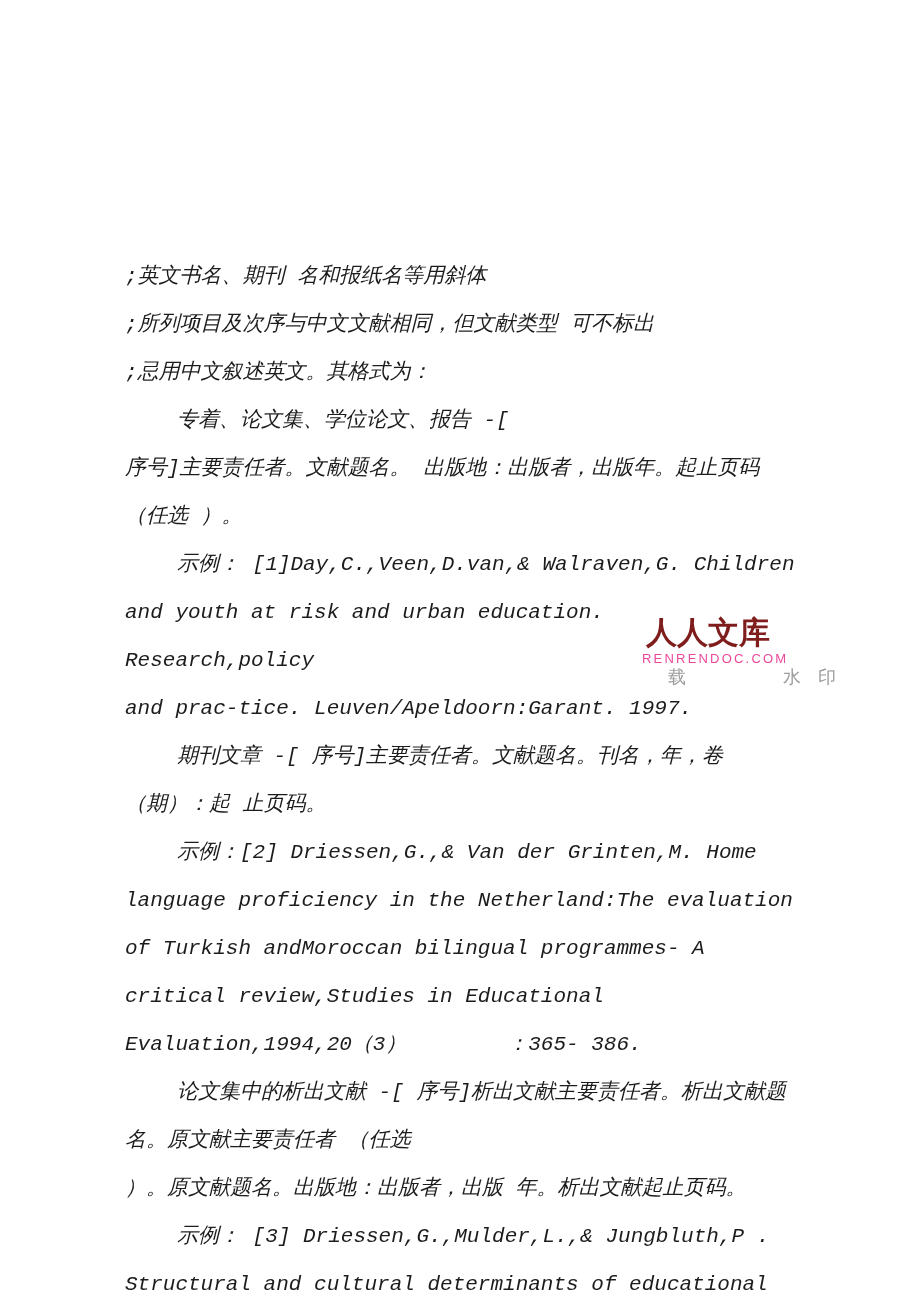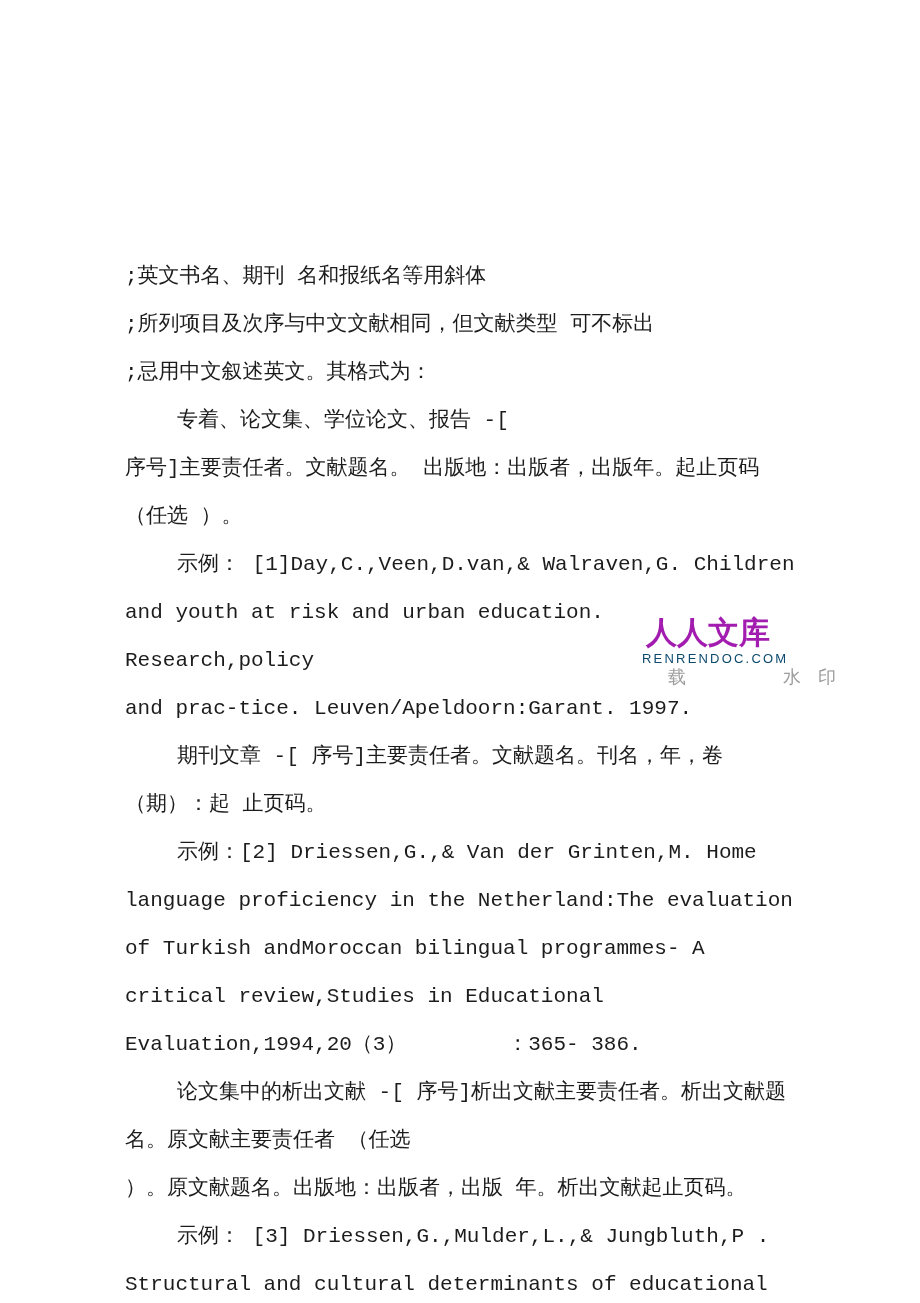--- a/index.html
+++ b/index.html
@@ -29,20 +29,21 @@
     width: 672px;
     z-index: 1;
     color: #1c1c1c;
     font-size: 21px;
     line-height: 48px;
     white-space: pre-wrap;
     word-break: break-word;
   }
   .line {
     min-height: 48px;
+    font-style: italic;
   }
   .line.indent {
     padding-left: 52px;
   }
   .watermark {
     position: absolute;
     left: 640px;
     top: 610px;
     width: 240px;
     height: 80px;
@@ -50,31 +51,31 @@
     pointer-events: none;
   }
   .watermark-title {
     position: absolute;
     left: 6px;
     top: 2px;
     font-family: "Liberation Sans", "DejaVu Sans", sans-serif;
     font-weight: bold;
     font-size: 31px;
     letter-spacing: 0px;
-    color: #a21caf;
+    color: #7f1d1d;
     white-space: nowrap;
   }
   .watermark-domain {
     position: absolute;
     left: 2px;
     top: 41px;
     font-family: "Liberation Sans", "DejaVu Sans", sans-serif;
     font-size: 13px;
     letter-spacing: 2.2px;
-    color: #0c4a6e;
+    color: #ec4899;
     white-space: nowrap;
   }
   .watermark-frag {
     position: absolute;
     top: 55px;
     font-family: "Liberation Sans", "DejaVu Sans", sans-serif;
     font-size: 18px;
     color: #9c9c9c;
     white-space: pre;
   }

